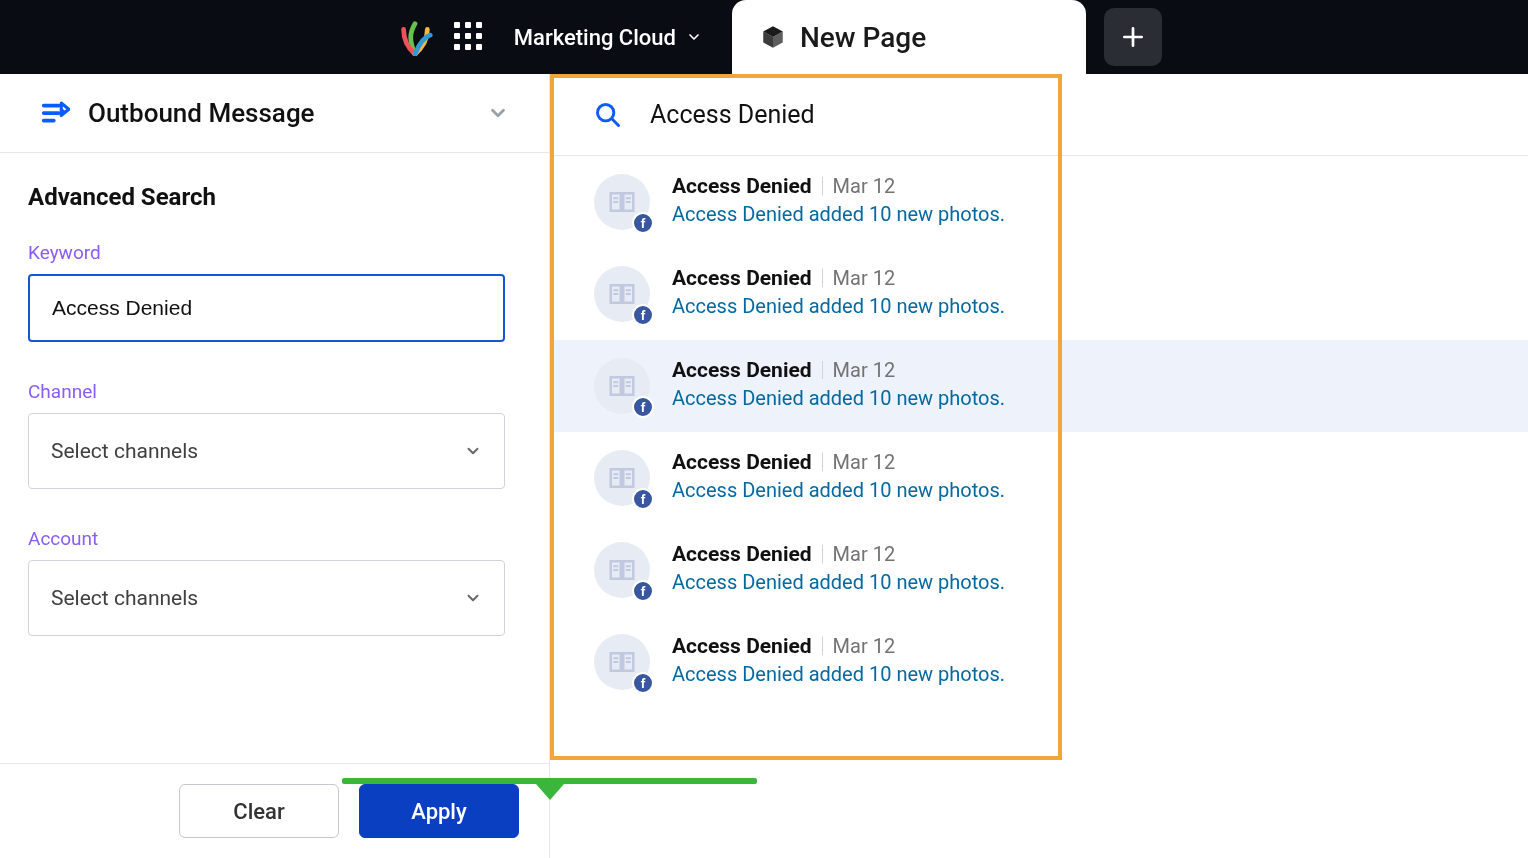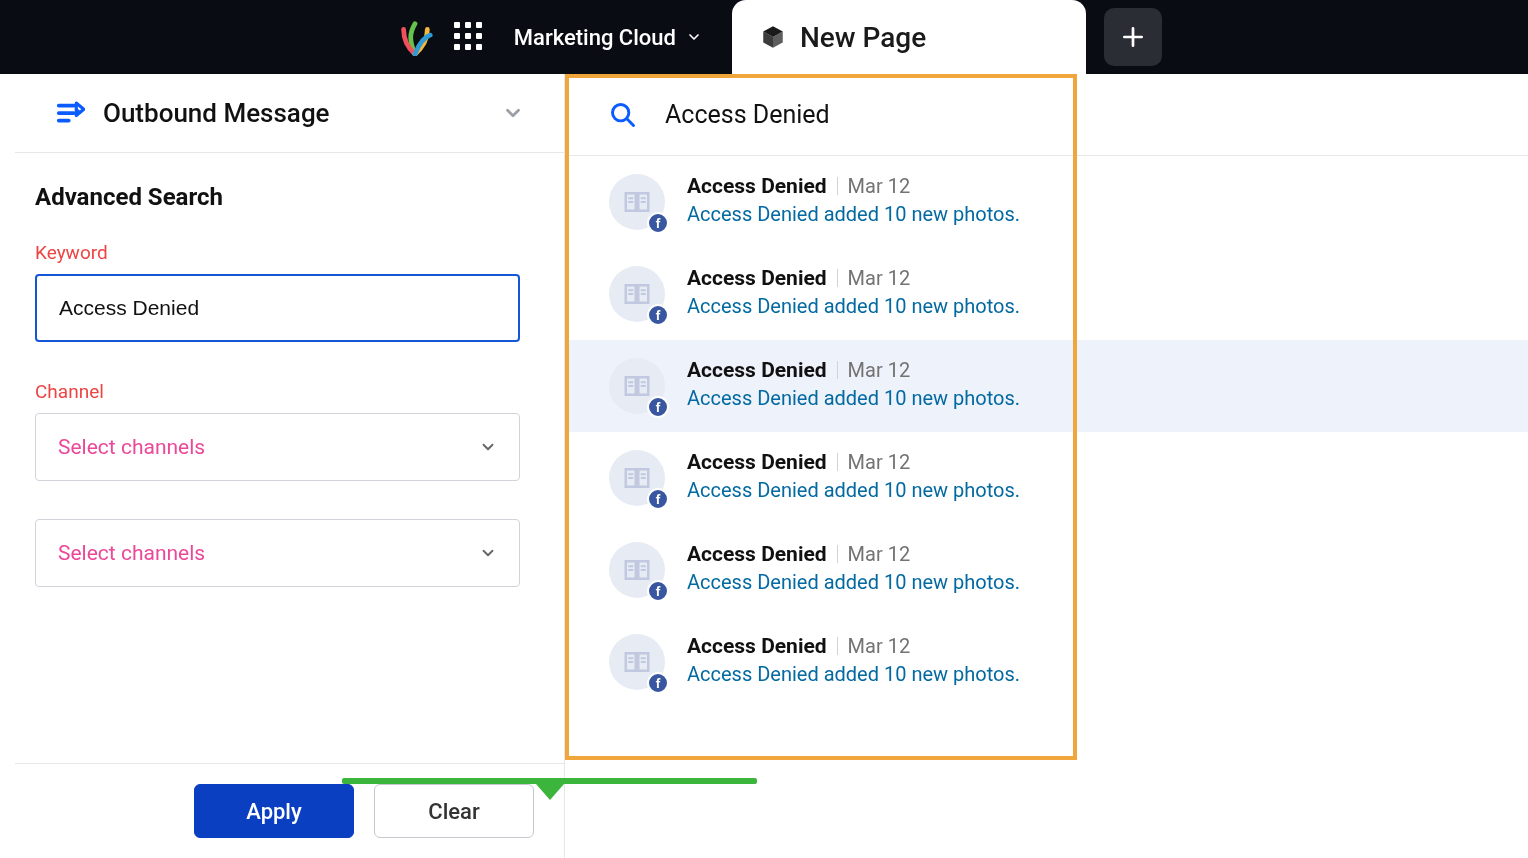--- a/index.html
+++ b/index.html
@@ -62,21 +62,21 @@
   .newtab {
     width:58px; height:58px;
     background:#2b2d35;
     border-radius:10px;
     margin-left:18px;
     display:flex; align-items:center; justify-content:center;
   }
   .newtab svg { width:26px; height:26px; color:#fff; }
 
   
-  .cols { display:flex; height: calc(100% - 74px); margin-left: 15px; }
+  .cols { display:flex; height: calc(100% - 74px); }
   .col-left {
     width: 550px;
     border-right: 1px solid #e5e7eb;
     display:flex; flex-direction:column;
   }
   .col-right {
     flex:1;
     position:relative;
   }
 
@@ -86,44 +86,44 @@
     align-items:center;
     gap:18px;
     padding: 24px 40px;
     border-bottom: 1px solid #e5e7eb;
   }
   .entity-header .eh-icon { color:#0b5cff; width:30px; height:30px; }
   .entity-header .eh-title { font-size:26px; font-weight:500; color:#111; flex:1; }
   .entity-header .eh-chev { color:#9aa0a6; width:22px; height:22px; }
 
   .adv-body {
-    padding: 30px 44px 0 20px;
+    padding: 30px 44px 0 28px;
     flex:1;
     overflow:auto;
   }
   .adv-title { font-size:24px; font-weight:700; color:#111; margin-bottom:30px; }
-  .field-label { font-size:19px; color:#ef4444; margin-bottom:10px; }
+  .field-label { font-size:19px; color:#8b5cf6; margin-bottom:10px; }
   .text-input {
     width:100%;
     height:68px;
     border:2px solid #1656d6;
     border-radius:4px;
     padding: 0 22px;
     font-size:21px;
     color:#111;
     outline:none;
   }
   .select-box {
     width:100%;
-    height:68px;
+    height:76px;
     border:1px solid #d0d4da;
     border-radius:4px;
     padding: 0 22px;
     font-size:21px;
-    color:#ec4899;
+    color:#404040;
     display:flex;
     align-items:center;
     justify-content:space-between;
   }
   .select-box svg { width:18px; height:18px; color:#666; }
   .field-gap { height:38px; }
 
   .adv-footer {
     border-top:1px solid #e5e7eb;
     padding: 20px 30px;
@@ -282,31 +282,32 @@
       <div class="field-gap"></div>
       <div class="field-label">Channel</div>
       <div class="select-box">
         <span>Select channels</span>
         <svg viewBox="0 0 24 24">
           <path d="M6 9l6 6 6-6" stroke="#666" stroke-width="2.5" fill="none" stroke-linecap="round" stroke-linejoin="round"></path>
         </svg>
       </div>
 
       <div class="field-gap"></div>
+      <div class="field-label">Account</div>
       <div class="select-box">
         <span>Select channels</span>
         <svg viewBox="0 0 24 24">
           <path d="M6 9l6 6 6-6" stroke="#666" stroke-width="2.5" fill="none" stroke-linecap="round" stroke-linejoin="round"></path>
         </svg>
       </div>
     </div>
 
     <div class="adv-footer">
+      <div class="btn btn-secondary">Clear</div>
       <div class="btn btn-primary">Apply</div>
-      <div class="btn btn-secondary">Clear</div>
     </div>
   </div>
 
   <div class="col-right">
     <div class="search-head">
       <svg viewBox="0 0 24 24">
         <circle cx="10" cy="10" r="7" stroke="#0b5cff" stroke-width="2.5" fill="none"></circle>
         <path d="M15.5 15.5 L21 21" stroke="#0b5cff" stroke-width="2.5" stroke-linecap="round"></path>
       </svg>
       <span class="sh-text">Access Denied</span>

